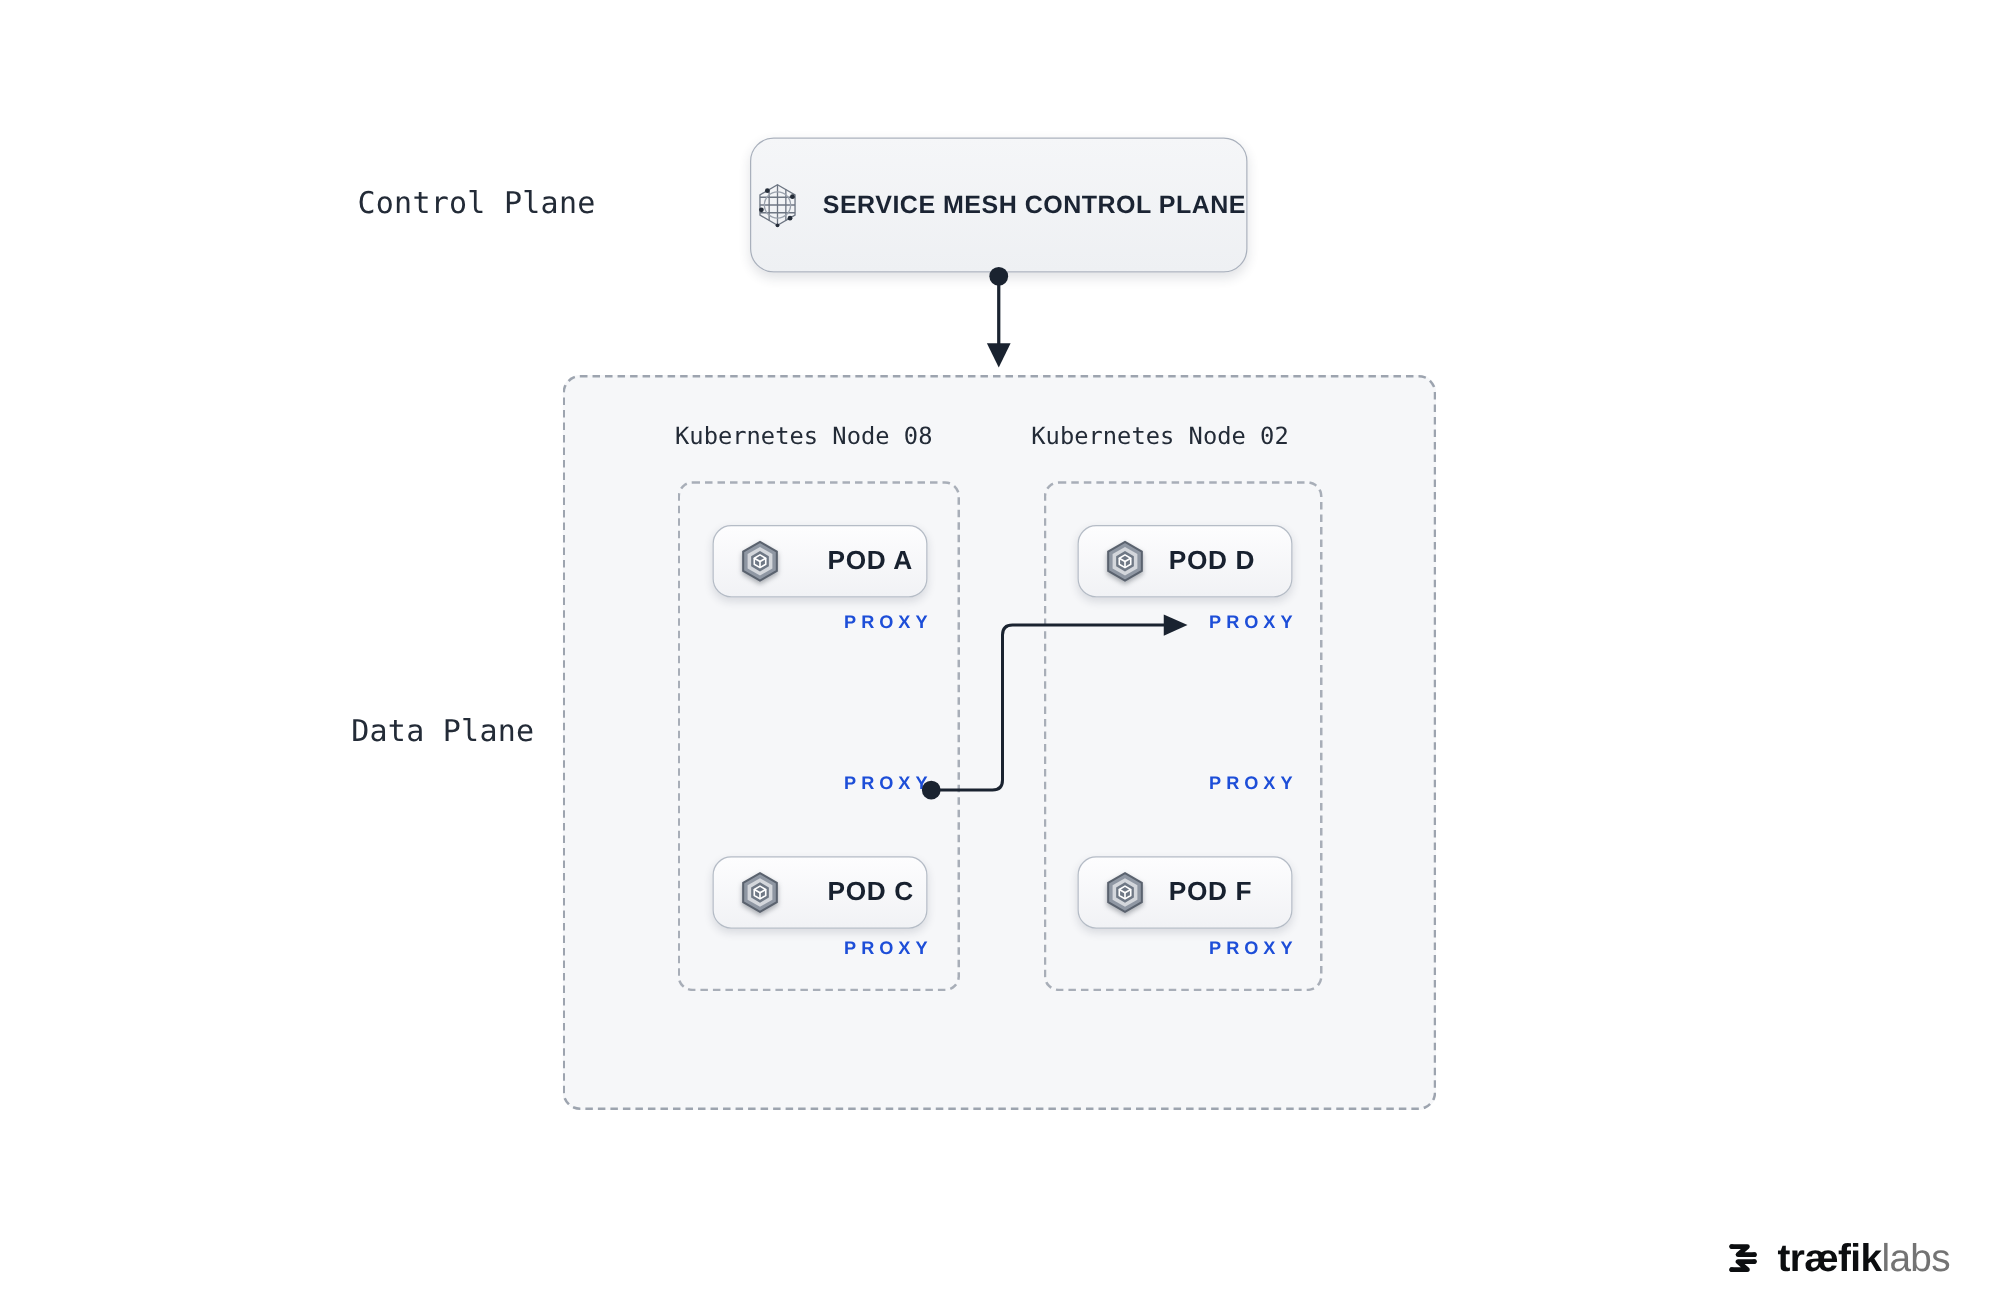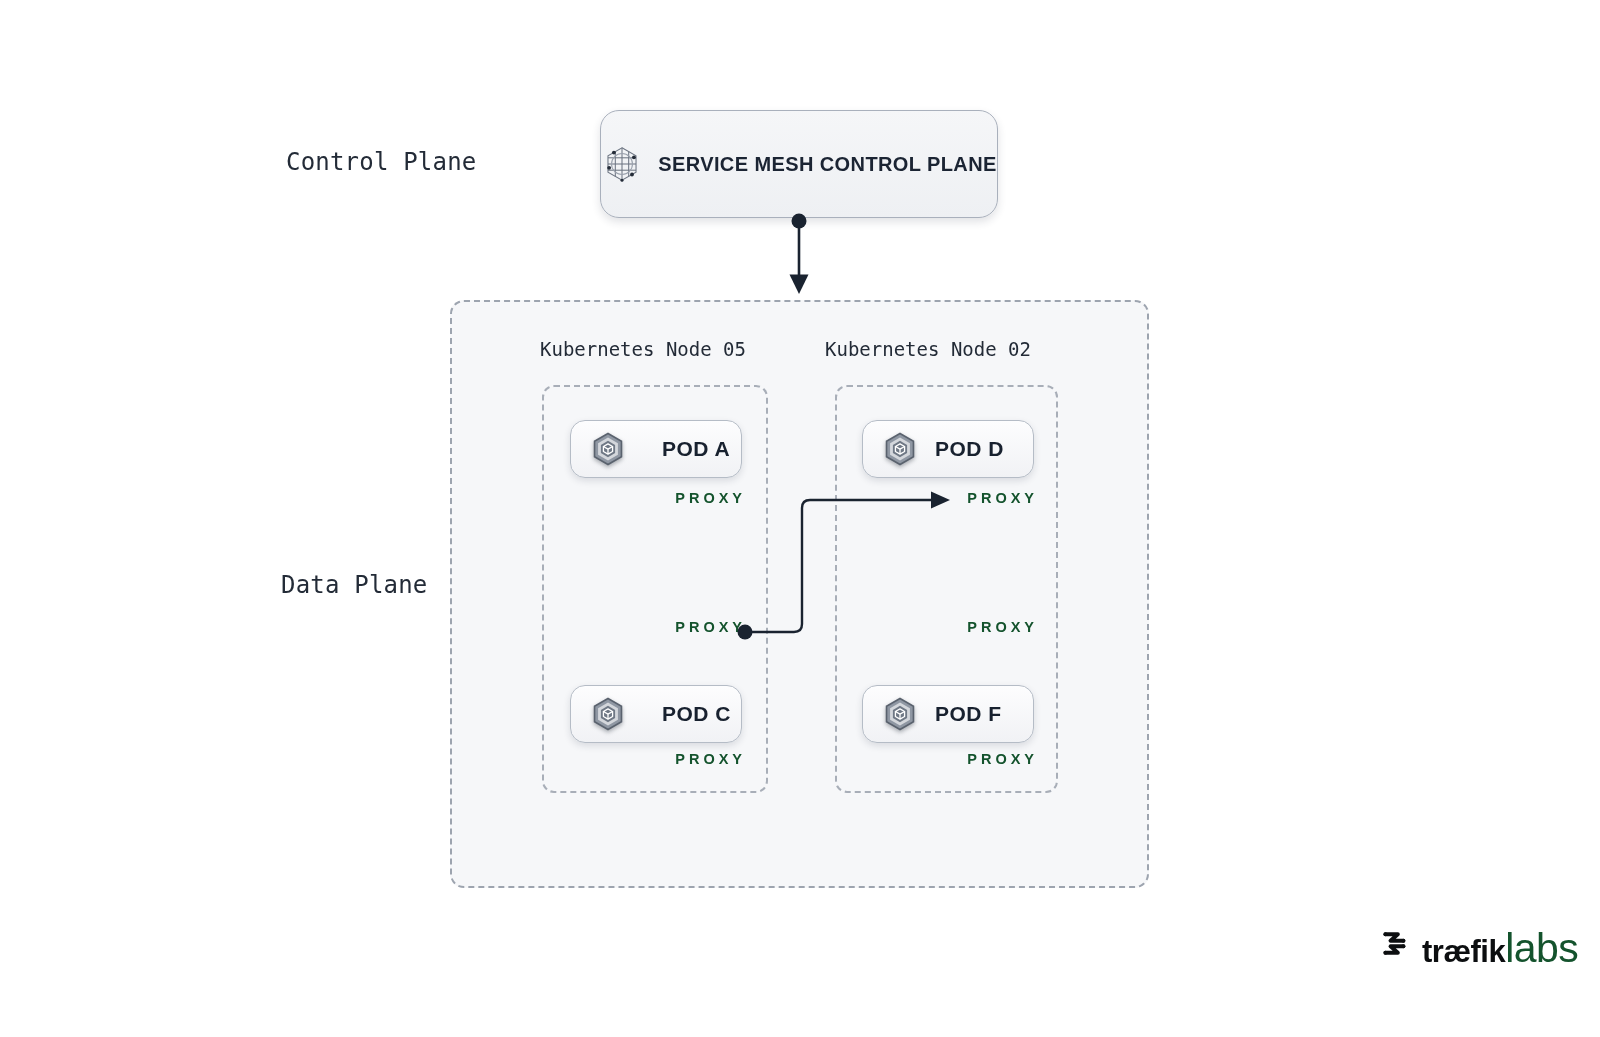--- a/index.html
+++ b/index.html
@@ -92,53 +92,53 @@
     letter-spacing: 0.5px;
     white-space: nowrap;
   }
   .pod-icon { filter: drop-shadow(0 2px 2px rgba(20,28,40,0.35)); }
   .proxy {
     position: absolute;
     width: 172px;
     text-align: right;
     font-size: 14.5px;
     font-weight: 700;
-    color: #14532d;
+    color: #1d4ed8;
     letter-spacing: 4px;
     white-space: nowrap;
   }
   .proxy span { margin-right: -4px; }
   
   .col1 { left: 570px; gap: 36px; }
   .col2 { left: 862px; }
   
   .arrows {
     position: absolute;
     left: 0; top: 0;
     width: 1600px; height: 1037px;
     pointer-events: none;
   }
   
   .brand {
     position: absolute;
-    left: 1378px; top: 925px;
+    left: 1378px; top: 988px;
     display: flex;
-    align-items: flex-start;
+    align-items: flex-end;
     gap: 7px;
   }
   .brand-bold {
     font-size: 31px;
     font-weight: 700;
     color: #0c0e10;
     letter-spacing: -0.5px;
   }
   .brand-light {
-    font-size: 41px;
+    font-size: 31px;
     font-weight: 400;
-    color: #14532d;
+    color: #737373;
     letter-spacing: -0.5px;
   }
 </style>
 </head>
 <body>
 
 <div class="canvas">
 
   <div class="mono-label" style="left:286px; top:148px;">Control Plane</div>
   <div class="mono-label" style="left:281px; top:571px;">Data Plane</div>
@@ -161,21 +161,21 @@
         <circle cx="8.5" cy="26" r="2"></circle>
         <circle cx="32.5" cy="33" r="2"></circle>
         <circle cx="22" cy="39" r="1.6"></circle>
       </g>
     </svg>
     <div class="control-title">SERVICE MESH CONTROL PLANE</div>
   </div>
 
   <div class="data-plane-box"></div>
 
-  <div class="node-header" style="left:530px;">Kubernetes Node 05</div>
+  <div class="node-header" style="left:530px;">Kubernetes Node 08</div>
   <div class="node-header" style="left:815px;">Kubernetes Node 02</div>
 
   <div class="node-box n1"></div>
   <div class="node-box n2"></div>
 
   <div class="pod col1" style="top:420px;">
     <svg class="pod-icon" width="36" height="36" viewBox="0 0 44 44">
       <polygon points="22,3 38.45,12.5 38.45,31.5 22,41 5.55,31.5 5.55,12.5" fill="#8f97a3" stroke="#5a626e" stroke-width="2"></polygon>
       <polygon points="22,8 34.12,15 34.12,29 22,36 9.88,29 9.88,15" fill="#d4d7dc"></polygon>
       <polygon points="22,12 30.66,17 30.66,27 22,32 13.34,27 13.34,17" fill="#6f7885"></polygon>

